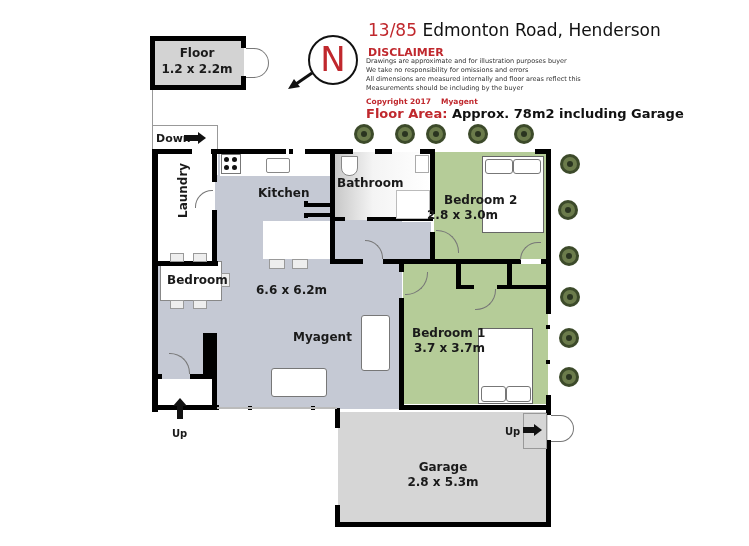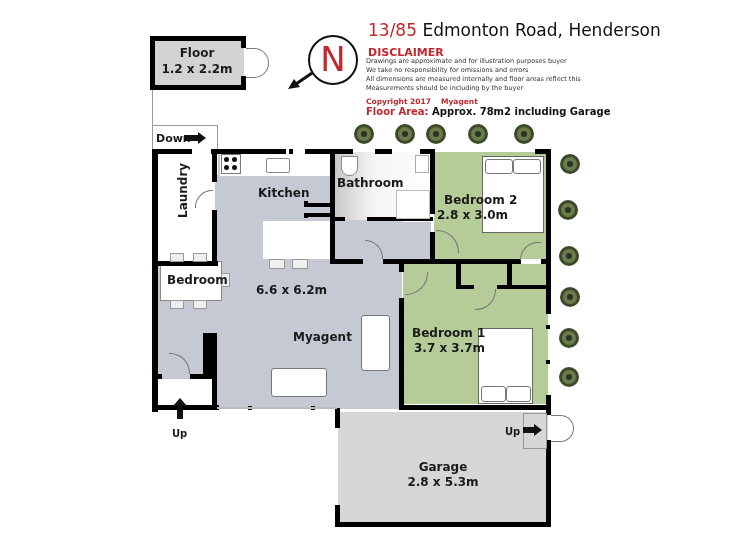--- a/index.html
+++ b/index.html
@@ -12,21 +12,21 @@
   .garagefill { background: #d6d6d6; }
   .shedfill { background: #d3d3d3; }
   .white { background: #ffffff; }
   .label { position: absolute; font-weight: bold; font-size: 12px; color: #1a1a1a; text-align: center; white-space: nowrap; line-height: 15px; }
   .hdr-title { position: absolute; left: 368px; top: 20px; font-size: 17px; color: #111; white-space: nowrap; }
   .hdr-title .num { color: #c0282d; }
   .disc-h { position: absolute; left: 368px; top: 46px; font-size: 11px; font-weight: bold; color: #c0282d; }
   .disc-l { position: absolute; left: 366px; font-size: 6.5px; color: #333; white-space: nowrap; }
   .copy { position: absolute; left: 366px; top: 97px; font-size: 7.5px; font-weight: bold; color: #c0282d; white-space: nowrap; }
   .copy span { margin-right: 10px; }
-  .floor { position: absolute; left: 366px; top: 106px; font-size: 10px; font-weight: bold; color: #111; white-space: nowrap; }
+  .floor { position: absolute; left: 366px; top: 106px; font-size: 13px; font-weight: bold; color: #111; white-space: nowrap; }
   .floor .lbl { color: #c0282d; }
   .tree { position: absolute; width: 22px; height: 22px; }
   .compass { position: absolute; left: 308px; top: 35px; width: 46px; height: 46px; border: 2px solid #111; border-radius: 50%; background: #fff; }
   .compass span { position: absolute; left: 0; right: 0; top: 2px; text-align: center; font-size: 34px; color: #c0282d; font-family: "DejaVu Sans", sans-serif; line-height: 40px; }
   .door-arc { position: absolute; border: 1px solid #777; }
 </style>
 </head>
 <body>
 
 <div class="hdr-title"><span class="num">13/85</span><span> Edmonton Road, Henderson</span></div>
@@ -165,21 +165,21 @@
 <div class="door-arc" style="left:436px;top:230px;width:22px;height:22px;border-bottom:none;border-left:none;border-radius:0 22px 0 0"></div>
 <div class="door-arc" style="left:520px;top:242px;width:20px;height:17px;border-bottom:none;border-right:none;border-radius:20px 0 0 0"></div>
 <div class="door-arc" style="left:405px;top:272px;width:22px;height:22px;border-top:none;border-left:none;border-radius:0 0 22px 0"></div>
 <div class="door-arc" style="left:475px;top:289px;width:20px;height:20px;border-top:none;border-left:none;border-radius:0 0 20px 0"></div>
 <div class="door-arc" style="left:551px;top:415px;width:22px;height:25px;border-left:none;border-radius:0 25px 25px 0"></div>
 
 <div class="label" style="left:176px;top:174px;transform:rotate(-90deg);transform-origin:left top;top:218px">Laundry</div>
 <div class="label" style="left:258px;top:186px">Kitchen</div>
 <div class="label" style="left:337px;top:176px">Bathroom</div>
 <div class="label" style="left:444px;top:193px;text-align:left">Bedroom 2</div>
-<div class="label" style="left:437px;top:208px;text-align:center">2.8 x 3.0m</div>
+<div class="label" style="left:427px;top:208px;text-align:center">2.8 x 3.0m</div>
 <div class="label" style="left:167px;top:273px">Bedroom</div>
 <div class="label" style="left:256px;top:283px">6.6 x 6.2m</div>
 <div class="label" style="left:293px;top:330px">Myagent</div>
 <div class="label" style="left:412px;top:326px;text-align:left">Bedroom 1</div>
 <div class="label" style="left:414px;top:341px;text-align:left">3.7 x 3.7m</div>
 <div class="label" style="left:338px;top:460px;width:210px">Garage</div>
 <div class="label" style="left:338px;top:475px;width:210px">2.8 x 5.3m</div>
 
 <svg class="abs" style="left:173px;top:398px" width="14" height="22">
     <polygon points="7,0 14,8 0,8" fill="#111"></polygon>

